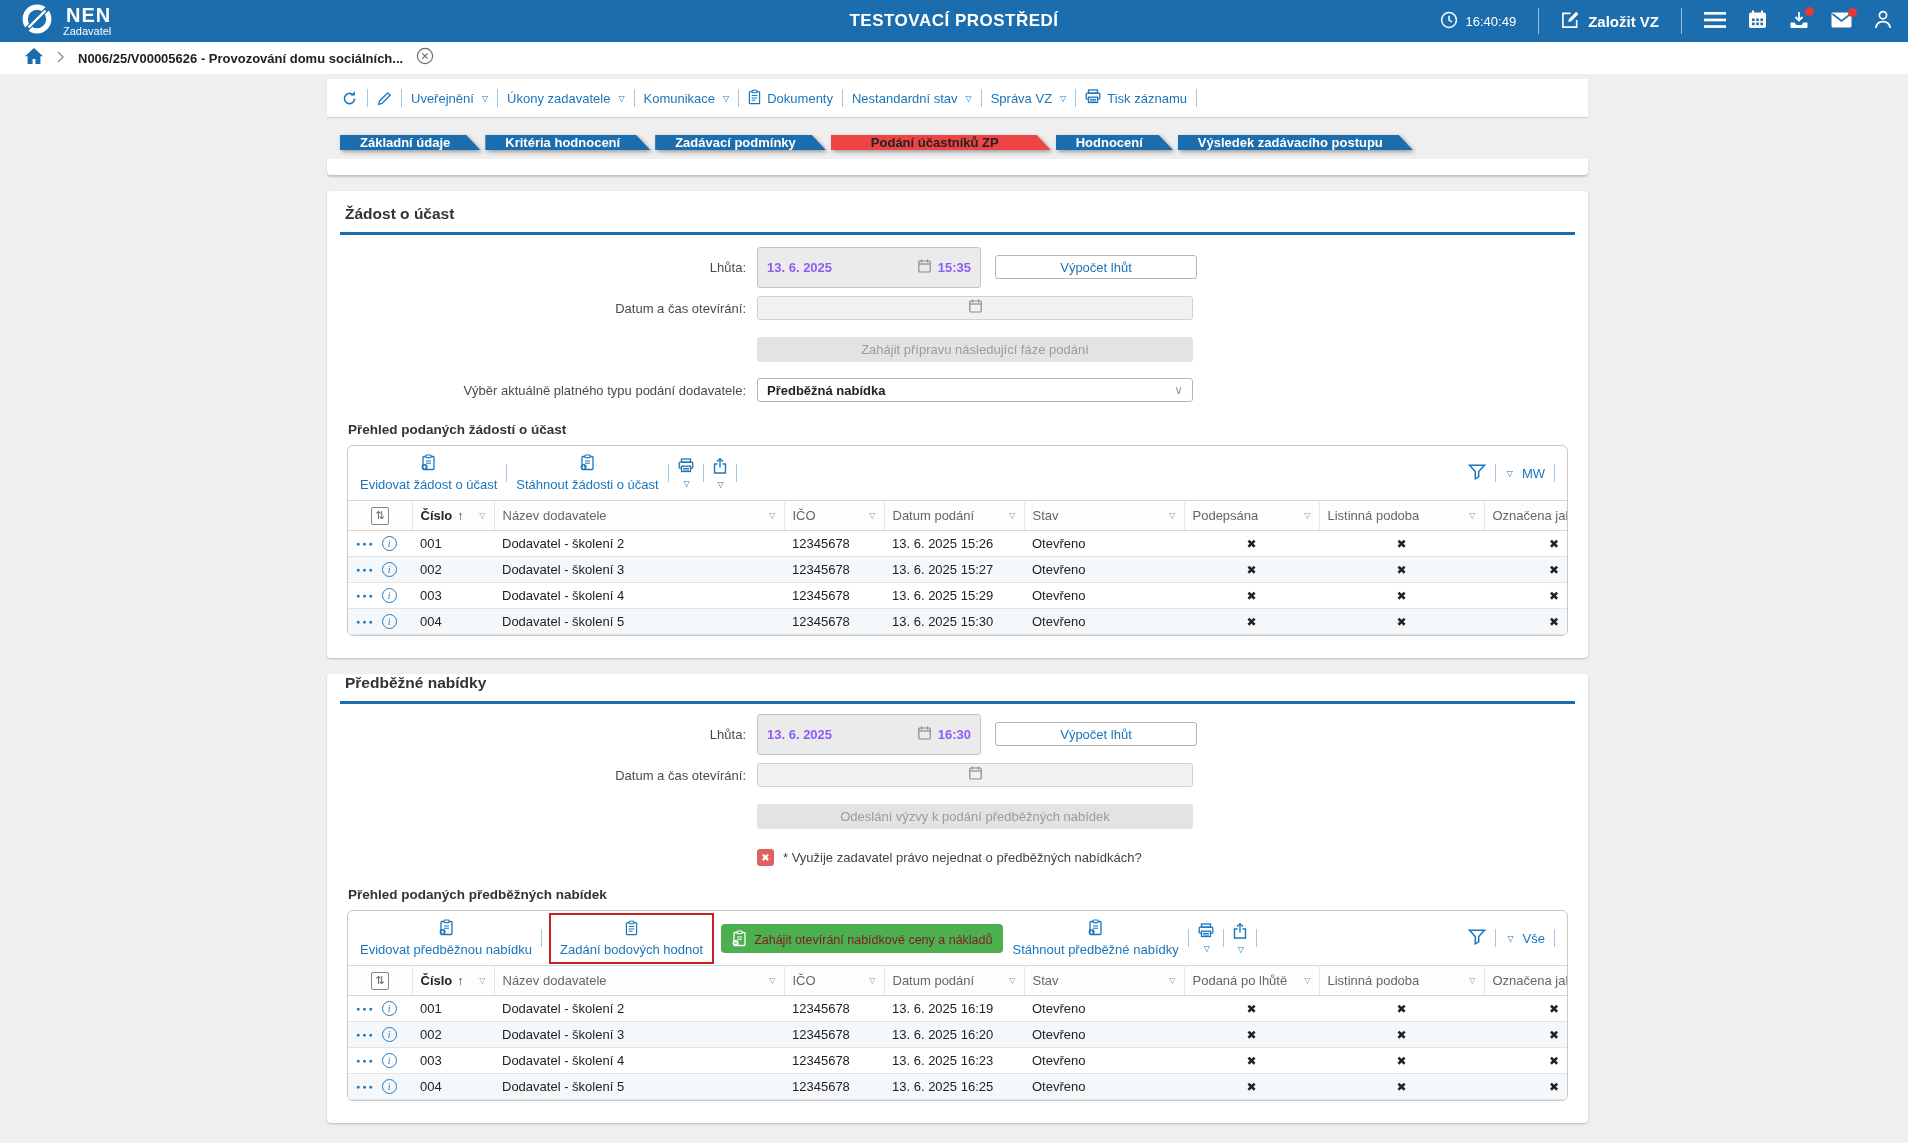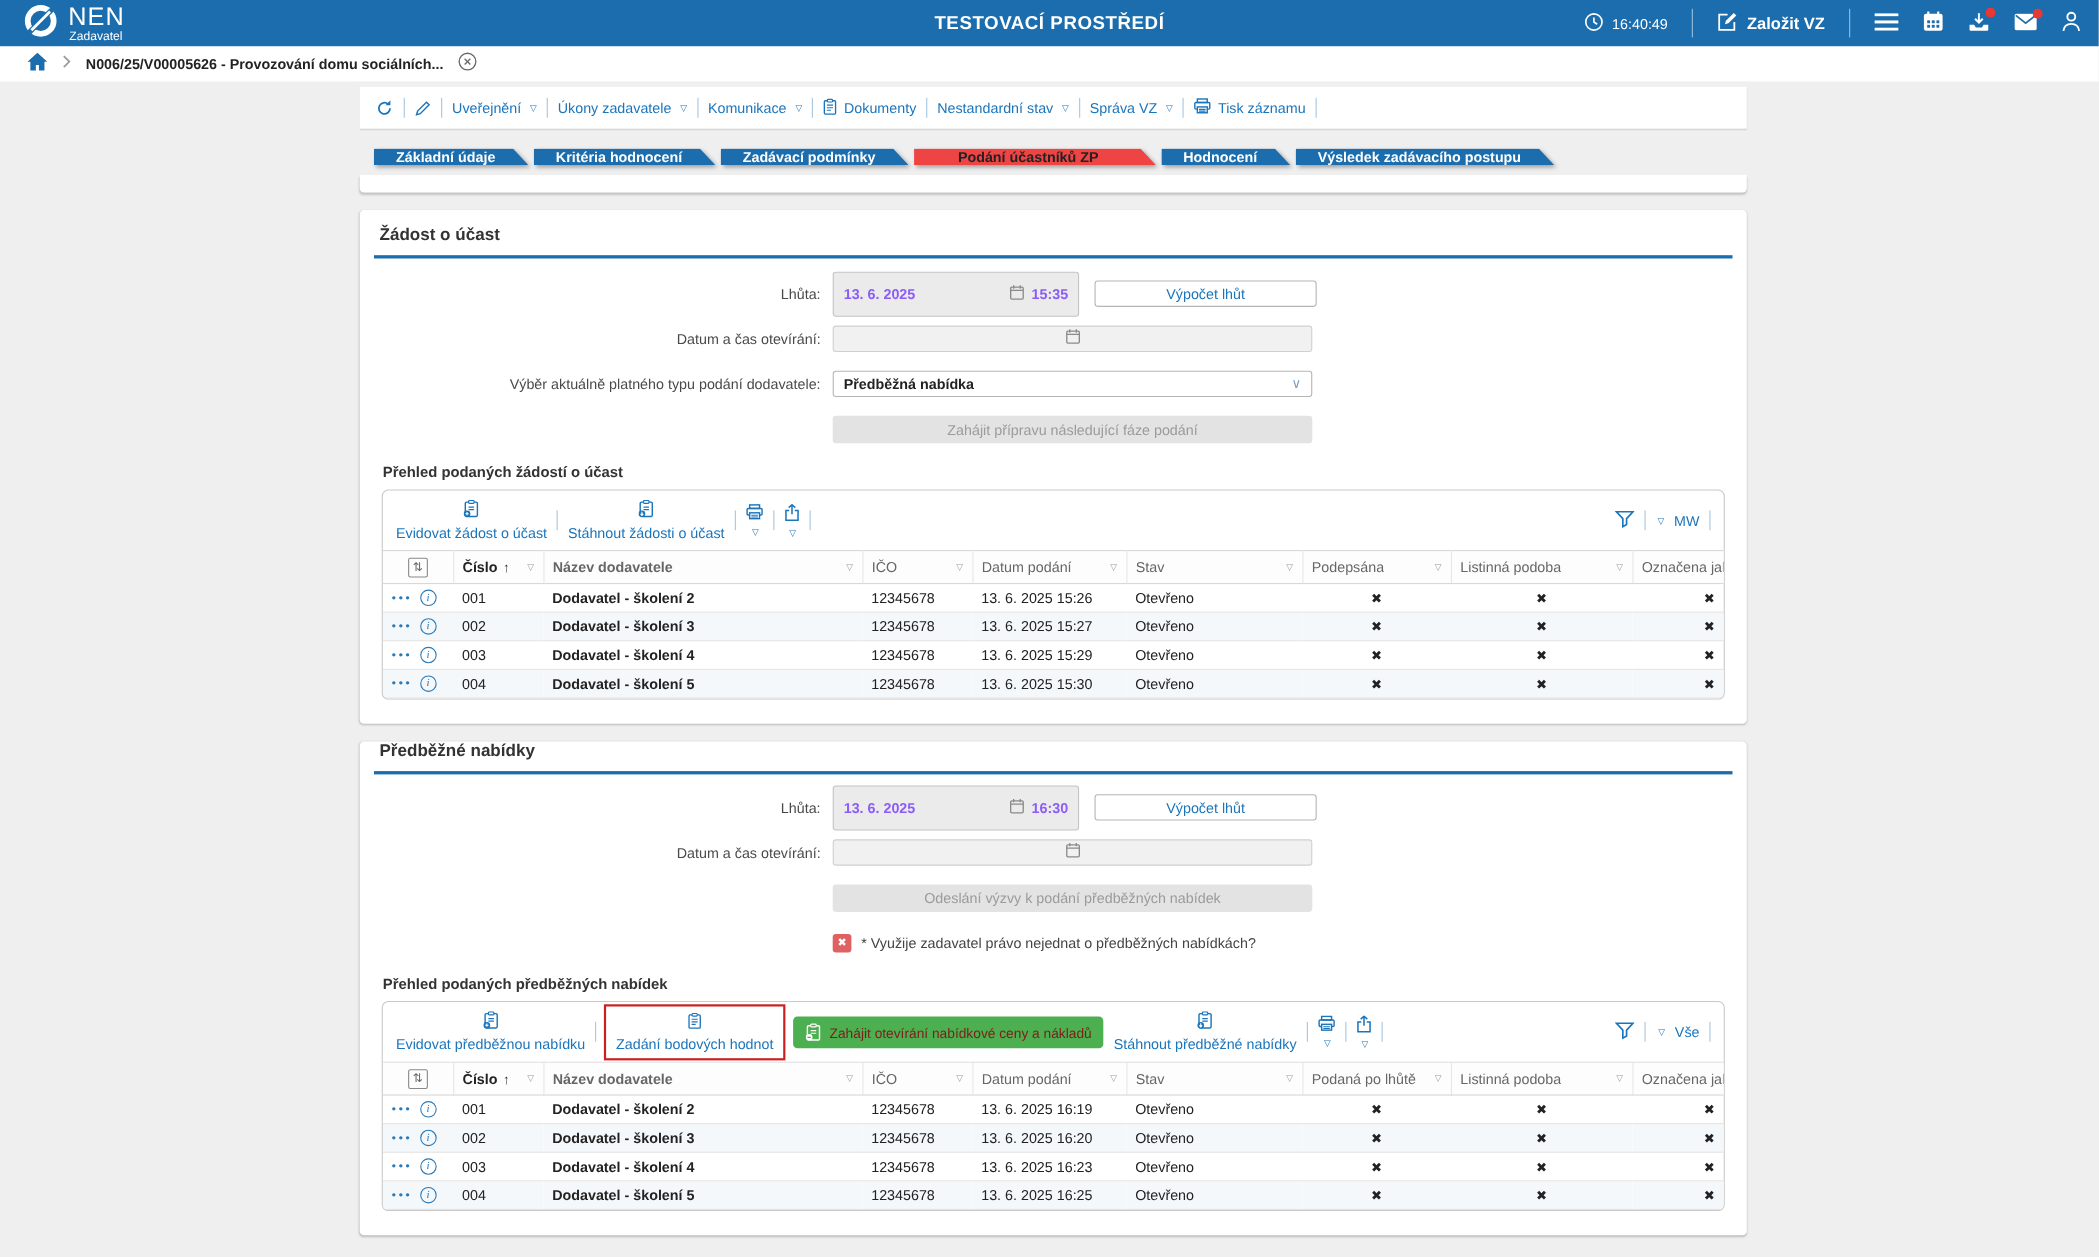--- a/index.html
+++ b/index.html
@@ -3,21 +3,21 @@
 <meta charset="utf-8">
 <style>
   * { margin:0; padding:0; box-sizing:border-box; }
   html,body { width:1908px; height:1143px; overflow:hidden; }
   body { background:#efefef; font-family:"Liberation Sans","DejaVu Sans",sans-serif; color:#333; }
 
   
   .topbar { height:42px; background:#1b6dad; display:flex; align-items:center; color:#fff; position:relative; }
   .logo-area { display:flex; align-items:center; padding-left:20px; gap:8px; z-index:2; }
   .brand-block { display:flex; flex-direction:column; line-height:1; }
-  .brand { font-size:23px; font-weight:normal; letter-spacing:1px; }
+  .brand { font-size:20px; font-weight:bold; letter-spacing:1px;text-align:right; }
   .brand-sub { font-size:11px; margin-top:1px; margin-left:1px; font-weight:normal; }
   .topbar-title { position:absolute; left:0; right:0; text-align:center; font-weight:bold; font-size:17px; letter-spacing:.5px; }
   .topbar-right { margin-left:auto; display:flex; align-items:center; gap:22px; padding-right:16px; z-index:2; }
   .tb-item { display:flex; align-items:center; gap:8px; font-size:13px; cursor:pointer; }
   .tb-bold { font-weight:bold; font-size:15px; }
   .hsep { width:1px; height:26px; background:rgba(255,255,255,.55); }
   .badge-wrap { position:relative; display:flex; }
   .badge { position:absolute; top:-4px; right:-5px; width:9px; height:9px; border-radius:50%; background:#e53935; }
 
   
@@ -69,21 +69,21 @@
   .gt-link { display:flex; align-items:center; gap:6px; color:#1b75bb; cursor:pointer; white-space:nowrap;flex-direction:column; }
   .gt-right { margin-left:auto; display:flex; align-items:center; gap:9px; }
   .view-label { color:#1b75bb; font-size:13px; }
   .btn-green { background:#4caf50; color:#7f1d1d; border:none; border-radius:4px; padding:6px 11px; display:flex; gap:7px; align-items:flex-end; font-size:12.5px; cursor:pointer; white-space:nowrap; }
   .red-annot { border:2px solid #cc1f1f; padding:5px 9px; margin:-7px -2px; display:flex; align-items:center; }
 
   .grid-wrap { width:100%; overflow:hidden; }
   table.grid { border-collapse:collapse; table-layout:fixed; width:1276px; font-size:13px; }
   table.grid th:nth-child(1), table.grid td:nth-child(1) { width:64px; }
   table.grid th:nth-child(2), table.grid td:nth-child(2) { width:82px; }
-  table.grid th:nth-child(3), table.grid td:nth-child(3) { width:290px;font-weight:bold; }
+  table.grid th:nth-child(3), table.grid td:nth-child(3) { width:290px; }
   table.grid th:nth-child(4), table.grid td:nth-child(4) { width:100px; }
   table.grid th:nth-child(5), table.grid td:nth-child(5) { width:140px; }
   table.grid th:nth-child(6), table.grid td:nth-child(6) { width:160px; }
   table.grid th:nth-child(7), table.grid td:nth-child(7) { width:135px; }
   table.grid th:nth-child(8), table.grid td:nth-child(8) { width:165px; }
   table.grid th:nth-child(9), table.grid td:nth-child(9) { width:140px; }
   table.grid thead tr { background:#fdfdfd; }
   table.grid th { height:30px; border-top:1px solid #d8d8d8; border-bottom:1px solid #d8d8d8; border-right:1px solid #e6e6e6; font-weight:normal; color:#666; padding:0 8px; text-align:left; white-space:nowrap; overflow:hidden; }
   table.grid th .th-inner { display:flex; align-items:center; }
   table.grid th .col-label { overflow:hidden; white-space:nowrap; }
@@ -316,29 +316,29 @@
           <span>
             <svg width="13" height="14" viewBox="0 0 13 14">
                 <rect x=".8" y="2" width="11.4" height="11" rx="1" fill="none" stroke="#8a8a8a" stroke-width="1.2"></rect>
                 <path d="M.8 5h11.4" stroke="#8a8a8a" stroke-width="1.2"></path>
                 <path d="M3.5 .4v3M9.5 .4v3" stroke="#8a8a8a" stroke-width="1.2"></path>
               </svg>
           </span>
         </span>
       </div>
       <div class="form-row">
+        <span class="form-label"></span>
+        <span class="btn-disabled">Zahájit přípravu následující fáze podání</span>
+      </div>
+      <div class="form-row">
         <span class="form-label">Výběr aktuálně platného typu podání dodavatele:</span>
         <span class="select">
           <span>Předběžná nabídka</span>
           <span class="chev">∨</span>
         </span>
-      </div>
-      <div class="form-row">
-        <span class="form-label"></span>
-        <span class="btn-disabled">Zahájit přípravu následující fáze podání</span>
       </div>
     </div>
 
     <div class="table-title">Přehled podaných žádostí o účast</div>
     <div class="grid-card">
       <div class="grid-toolbar">
         <span class="gt-link">
           <svg width="15" height="17" viewBox="0 0 15 17">
               <rect x="2" y="2.5" width="11" height="13" rx="1" fill="none" stroke="#1b75bb" stroke-width="1.3"></rect>
               <rect x="5" y="1" width="5" height="2.6" rx=".8" fill="#fff" stroke="#1b75bb" stroke-width="1.1"></rect>

